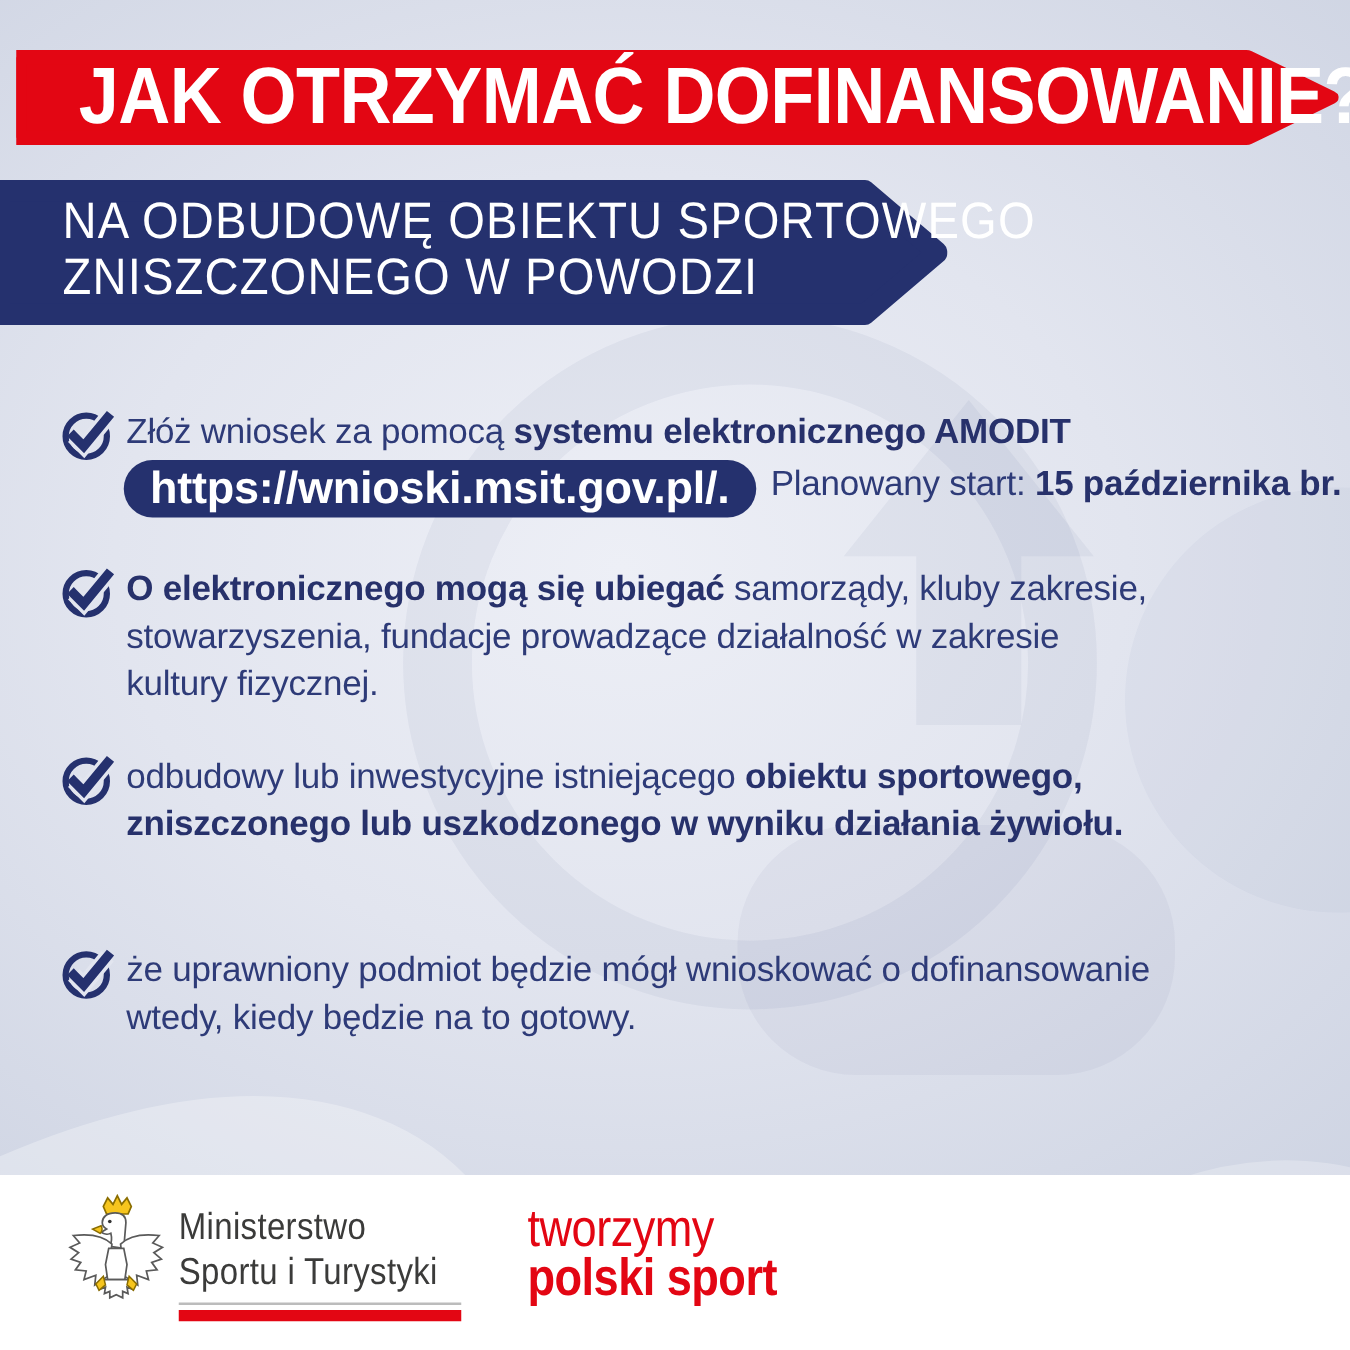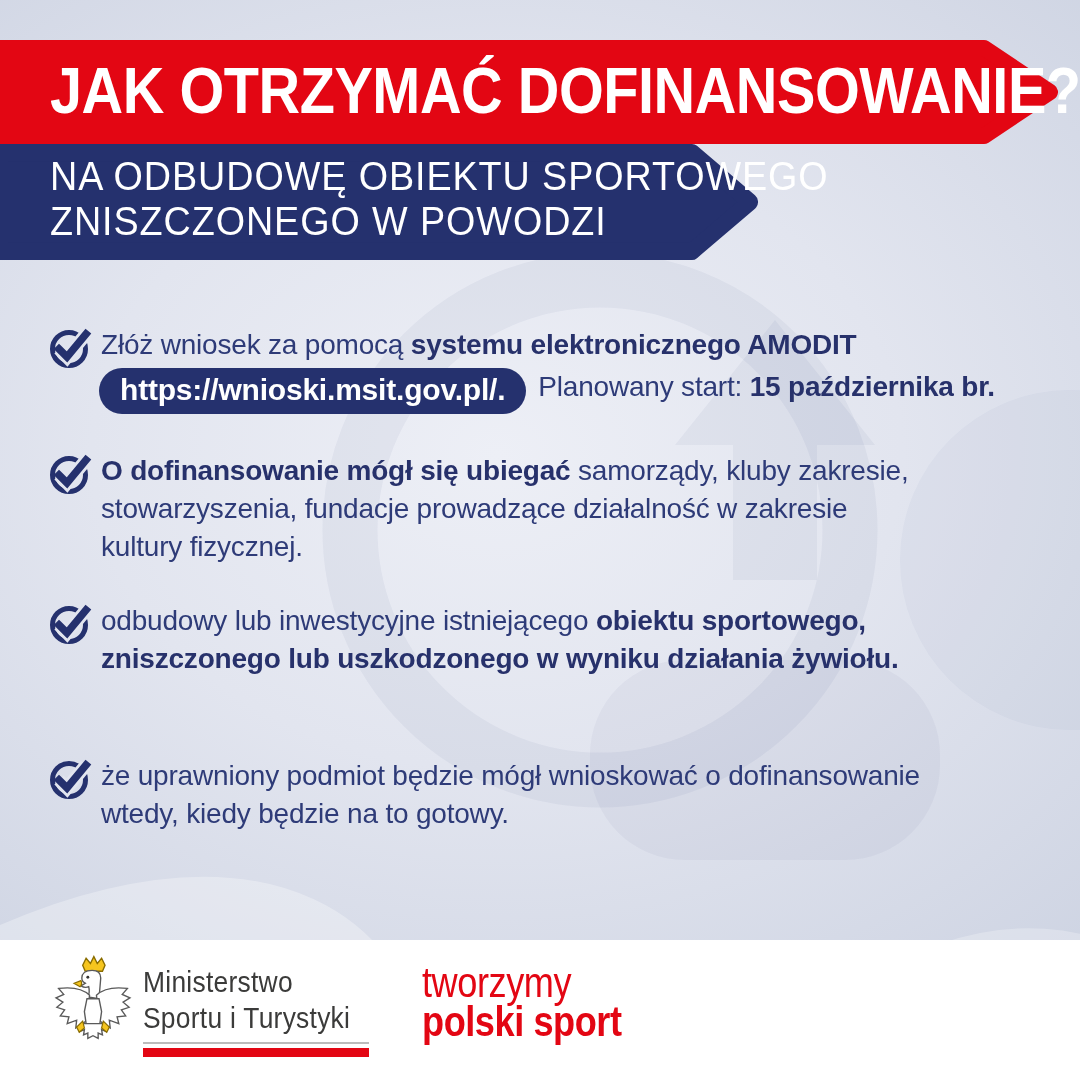--- a/index.html
+++ b/index.html
@@ -7,21 +7,21 @@
     position:relative;
     width:1080px;height:1080px;
     overflow:hidden;
     font-family:"Liberation Sans", sans-serif;
     background:
       radial-gradient(ellipse 900px 700px at 46% 42%, #edeff6 0%, #e2e5ef 45%, #cdd3e2 100%);
   }
   svg{display:block;}
   
   .banner{position:absolute;left:0;}
-  .banner-red{top:40px;width:1058px;height:104px;}
+  .banner-red{top:40px;width:1058px;height:76px;margin-left:13px;}
   .banner-navy{top:144px;width:758px;height:116px;}
   .banner svg{position:absolute;inset:0;width:100%;height:100%;}
   .title{
     position:absolute;left:50px;top:50%;
     transform:translateY(-52%) scaleX(0.9);transform-origin:left center;
     color:#fff;font-weight:700;font-size:64px;white-space:nowrap;letter-spacing:-0.5px;
   }
   .subtitle{
     position:absolute;left:50px;top:10px;
     transform:scaleX(0.92);transform-origin:left top;
@@ -35,21 +35,21 @@
   .bullet .check{flex:0 0 auto;width:44px;height:44px;margin-top:0px;}
   .bullet .text{
     color:var(--text_navy,#2e3b78);
     font-size:28px;line-height:38px;letter-spacing:-0.2px;
   }
   .bullet .text .line{white-space:nowrap;}
   .bullet .text .b{font-weight:700;color:#27316b;}
   .bullet .text .pill{
     display:inline-block;
     background:var(--navy,#25316e);
-    color:#fff;font-weight:700;font-size:30px;line-height:34px;
+    color:#fff;font-weight:700;font-size:36px;line-height:34px;
     padding:5px 21px 7px 21px;border-radius:28px;
     margin:4px 12px 0 -2px;vertical-align:middle;letter-spacing:-0.2px;
   }
   
   .footer{position:absolute;left:0;top:940px;width:1080px;height:140px;background:var(--footer_bg,#ffffff);}
   .eagle{position:absolute;left:50px;top:14px;width:86px;height:104px;}
   .ministry{
     position:absolute;left:143px;top:24px;
     transform:scaleX(0.88);transform-origin:left top;
     color:#3b3b3a;font-size:30px;line-height:36px;white-space:nowrap;letter-spacing:0.3px;
@@ -114,21 +114,21 @@
 
   <div class="bullet" style="top:452px;">
     <span class="check">
       <svg viewBox="0 0 44 44">
         <circle cx="21" cy="23" r="16.5" fill="none" stroke="#25316e" stroke-width="5"></circle>
         <path d="M11 23 L19 31 L38 8" fill="none" stroke="#e2e5ef" stroke-width="13"></path>
         <path d="M11 23 L19 31 L38 8" fill="none" stroke="#25316e" stroke-width="7.5" stroke-linecap="square"></path>
       </svg>
     </span>
     <div class="text">
-        <div class="line"><span class="b">O dofinansowanie mógł się ubiegać</span><span> samorządy, kluby zakresie,</span></div>
+        <div class="line"><span class="b">O elektronicznego mogą się ubiegać</span><span> samorządy, kluby zakresie,</span></div>
         <div class="line"><span>stowarzyszenia, fundacje prowadzące działalność w zakresie</span></div>
         <div class="line"><span>kultury fizycznej.</span></div>
       </div>
   </div>
 
   <div class="bullet" style="top:602px;">
     <span class="check">
       <svg viewBox="0 0 44 44">
         <circle cx="21" cy="23" r="16.5" fill="none" stroke="#25316e" stroke-width="5"></circle>
         <path d="M11 23 L19 31 L38 8" fill="none" stroke="#e2e5ef" stroke-width="13"></path>

